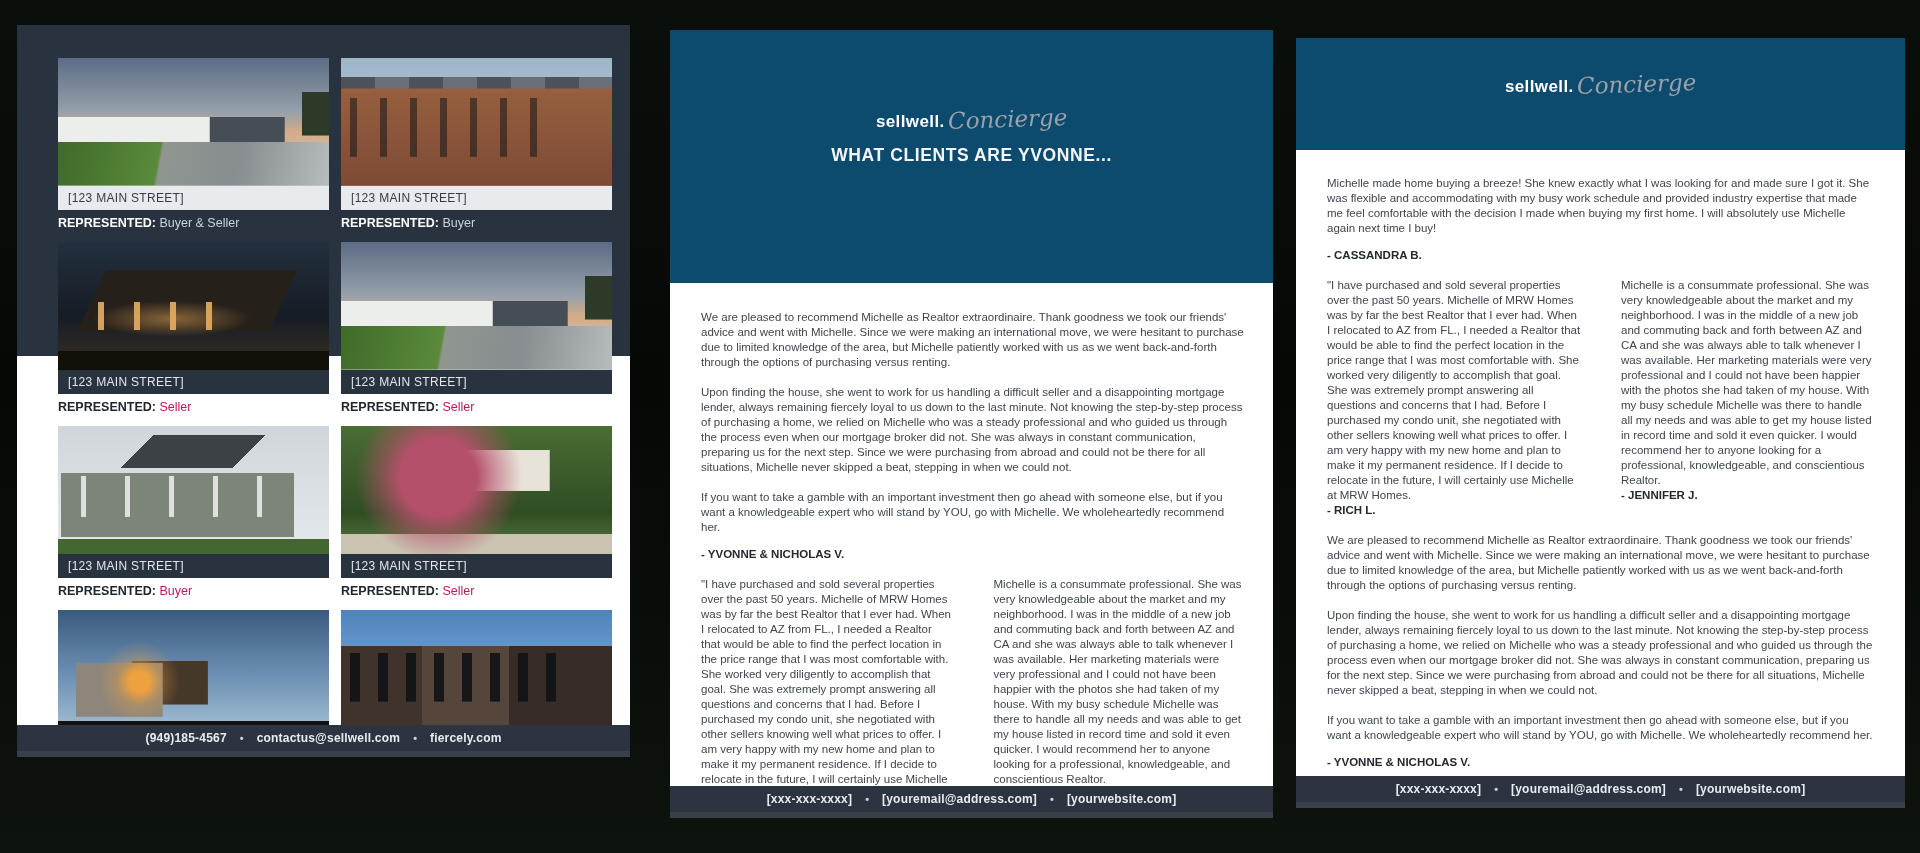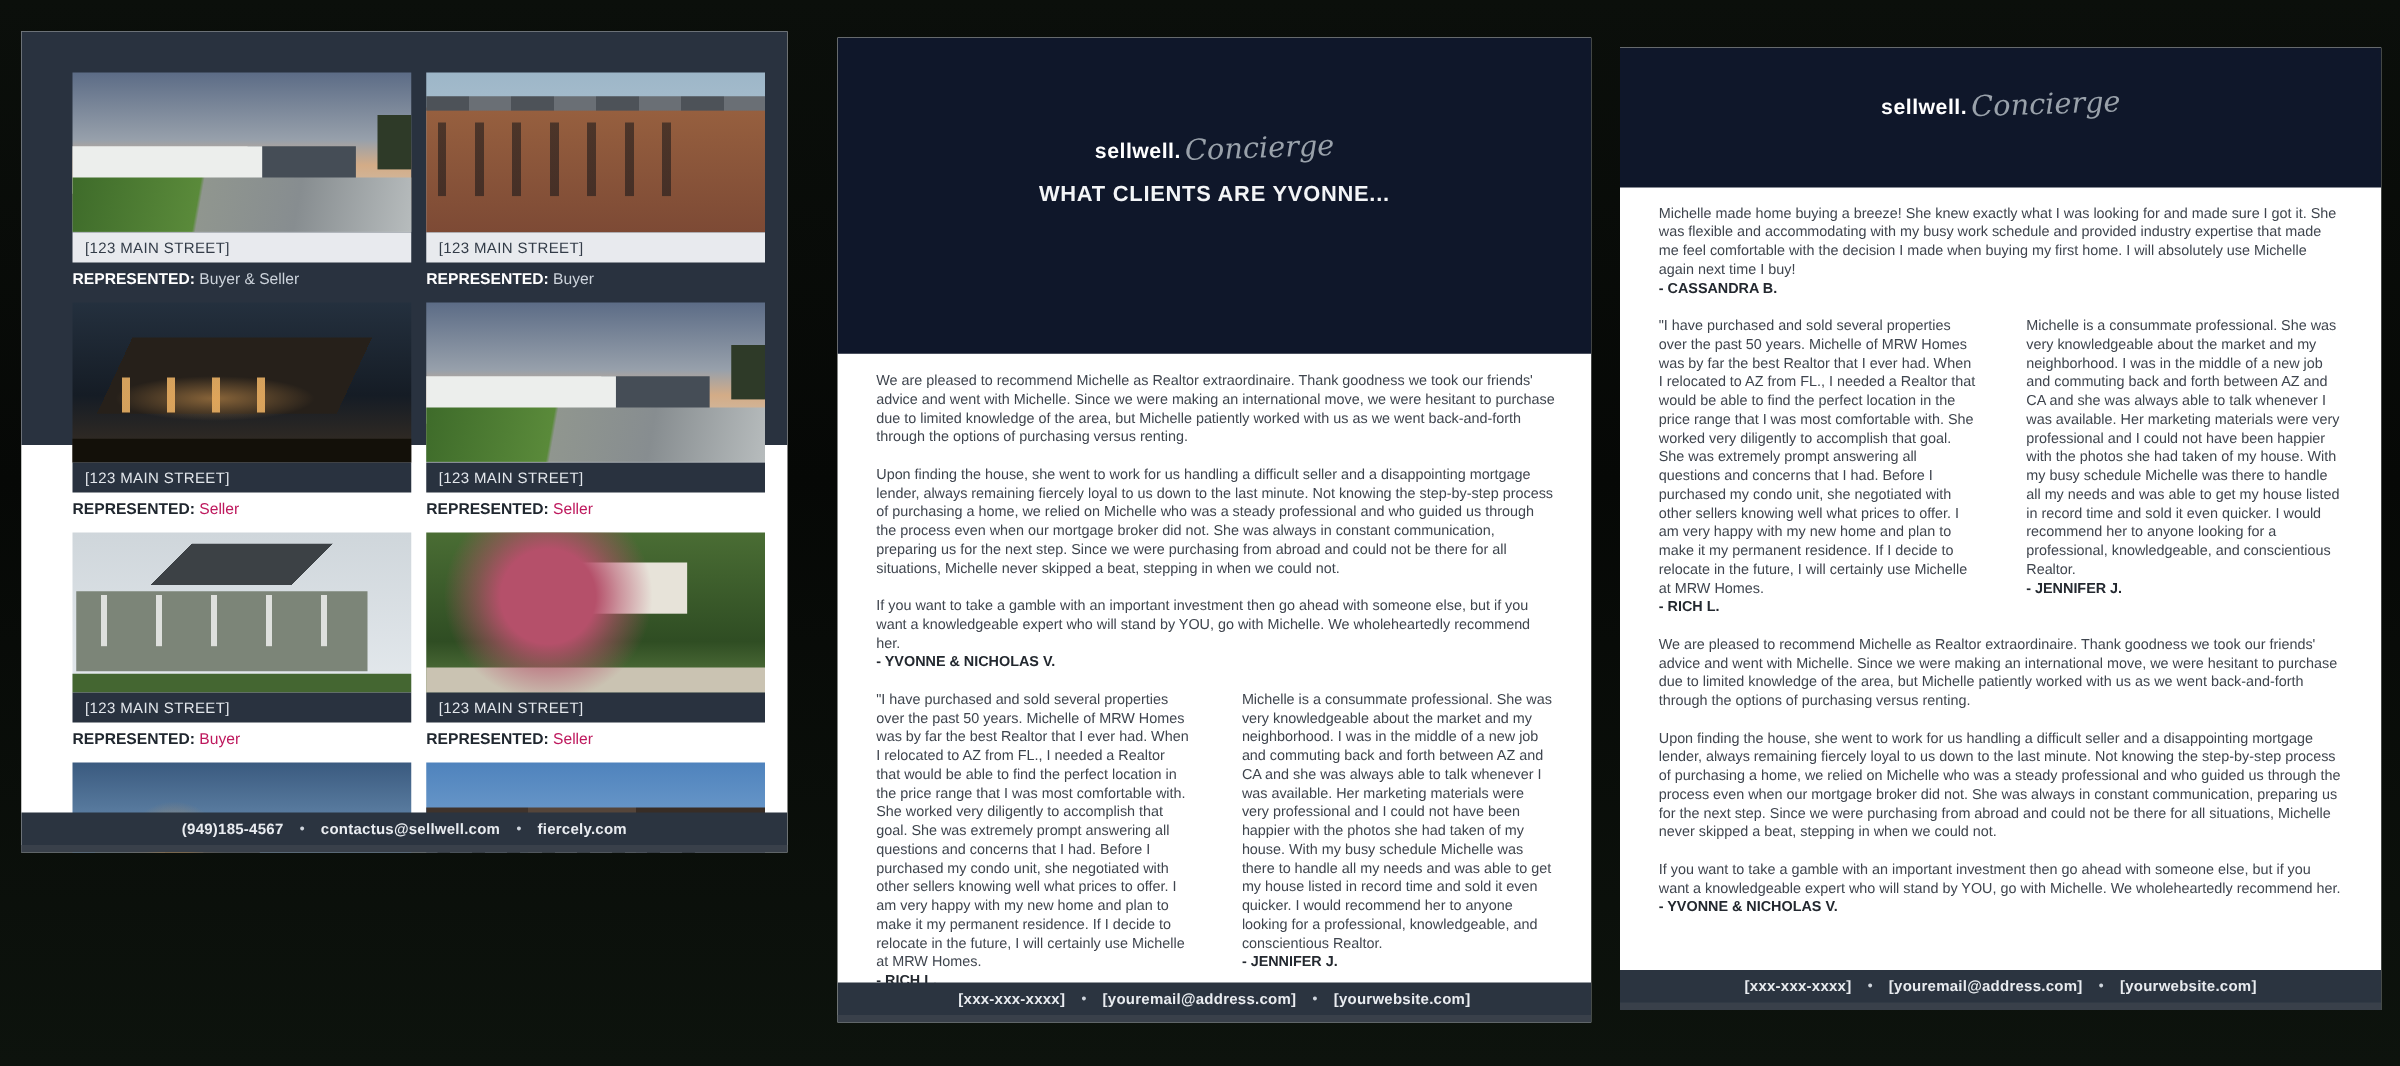--- a/index.html
+++ b/index.html
@@ -1,21 +1,21 @@
 <!DOCTYPE html>
 <html><head>
 <meta charset="utf-8">
 <style>
   html,body{margin:0;padding:0;background:#05070 5;}
   body{background:#050705;}
   .stage{position:relative;width:1920px;height:853px;overflow:hidden;
          background:linear-gradient(180deg,#0b0f0b 0%,#060806 45%,#0d130d 100%);
          font-family:"Liberation Sans",sans-serif;}
   .page{position:absolute;background:#ffffff;overflow:hidden;}
-  #page1{left:17px;top:25px;width:613px;height:657px;text-decoration:underline;}
+  #page1{left:17px;top:25px;width:613px;height:732px;text-decoration:underline;}
   #page2{left:670px;top:30px;width:603px;height:788px;}
   #page3{left:1296px;top:38px;width:609px;height:770px;}
   #p1-navy-block{position:absolute;left:0;top:0;right:0;height:331px;background:#29323f;}
 
   
   .p1-grid{position:absolute;left:41px;right:18px;top:33px;display:grid;
            grid-template-columns:1fr 1fr;column-gap:12px;row-gap:11px;z-index:2;}
   .prop-card{display:flex;flex-direction:column;}
   .prop-photo{height:128px;background:#8899aa;}
   .prop-strip{height:24px;line-height:24px;padding-left:10px;font-size:12px;
@@ -68,35 +68,35 @@
     linear-gradient(180deg,#4f83bd 0%,#9dc0e0 100%);}
 
   
   .page-footer{position:absolute;left:0;right:0;bottom:0;height:26px;background:#2b3440;
                border-bottom:6px solid #39404a;display:flex;align-items:center;justify-content:center;
                gap:13px;z-index:3;}
   .page-footer .f-item{color:#e9ecf0;font-size:12px;font-weight:bold;letter-spacing:.2px;}
   .page-footer .f-sep{color:#cfd5dc;font-size:11px;font-weight:bold;}
 
   
-  .hdr{position:absolute;left:0;right:0;top:0;background:#0f172a;z-index:1;}
+  .hdr{position:absolute;left:0;right:0;top:0;background:#0c4a6e;z-index:1;}
   #p2-hdr{height:253px;} #p3-hdr{height:112px;}
   .logo{display:flex;align-items:baseline;justify-content:center;}
   .logo .brand{color:#ffffff;font-weight:bold;font-size:17px;letter-spacing:.4px;}
   .logo .script{color:#99a1aa;font-family:"DejaVu Serif",serif;font-style:italic;
                 font-size:23px;margin-left:3px;transform:rotate(-2deg);display:inline-block;}
   #p2-hdr .logo{padding-top:76px;} #p3-hdr .logo{padding-top:33px;}
   .big-heading{margin-top:13px;text-align:center;color:#f3f5f7;font-size:17.5px;
                font-weight:bold;letter-spacing:.6px;}
 
   
   .body-copy{position:absolute;left:0;right:0;z-index:2;color:#3f454e;}
   #p2-body{top:253px;bottom:32px;padding:15px 29px 0 31px;}
   #p3-body{top:112px;bottom:30px;padding:14px 30px 0 31px;}
-  .body-copy p{margin:0 0 15px 0;font-size:11.5px;line-height:15px;}
+  .body-copy p{margin:12px 0 15px 0;font-size:11.5px;line-height:15px;}
   .body-copy p.no-gap{margin-bottom:0;}
   .attr{font-weight:bold;color:#23282f;font-size:11.5px;line-height:15px;margin:0 0 0 0;}
   .cols{display:flex;margin-top:15px;}
   #p2-body .cols{gap:42px;} #p3-body .cols{gap:40px;}
   .col{flex:1;}
   .col p{margin:0;}
   .after-cols{margin-top:15px;}
 </style>
 </head>
 <body>

